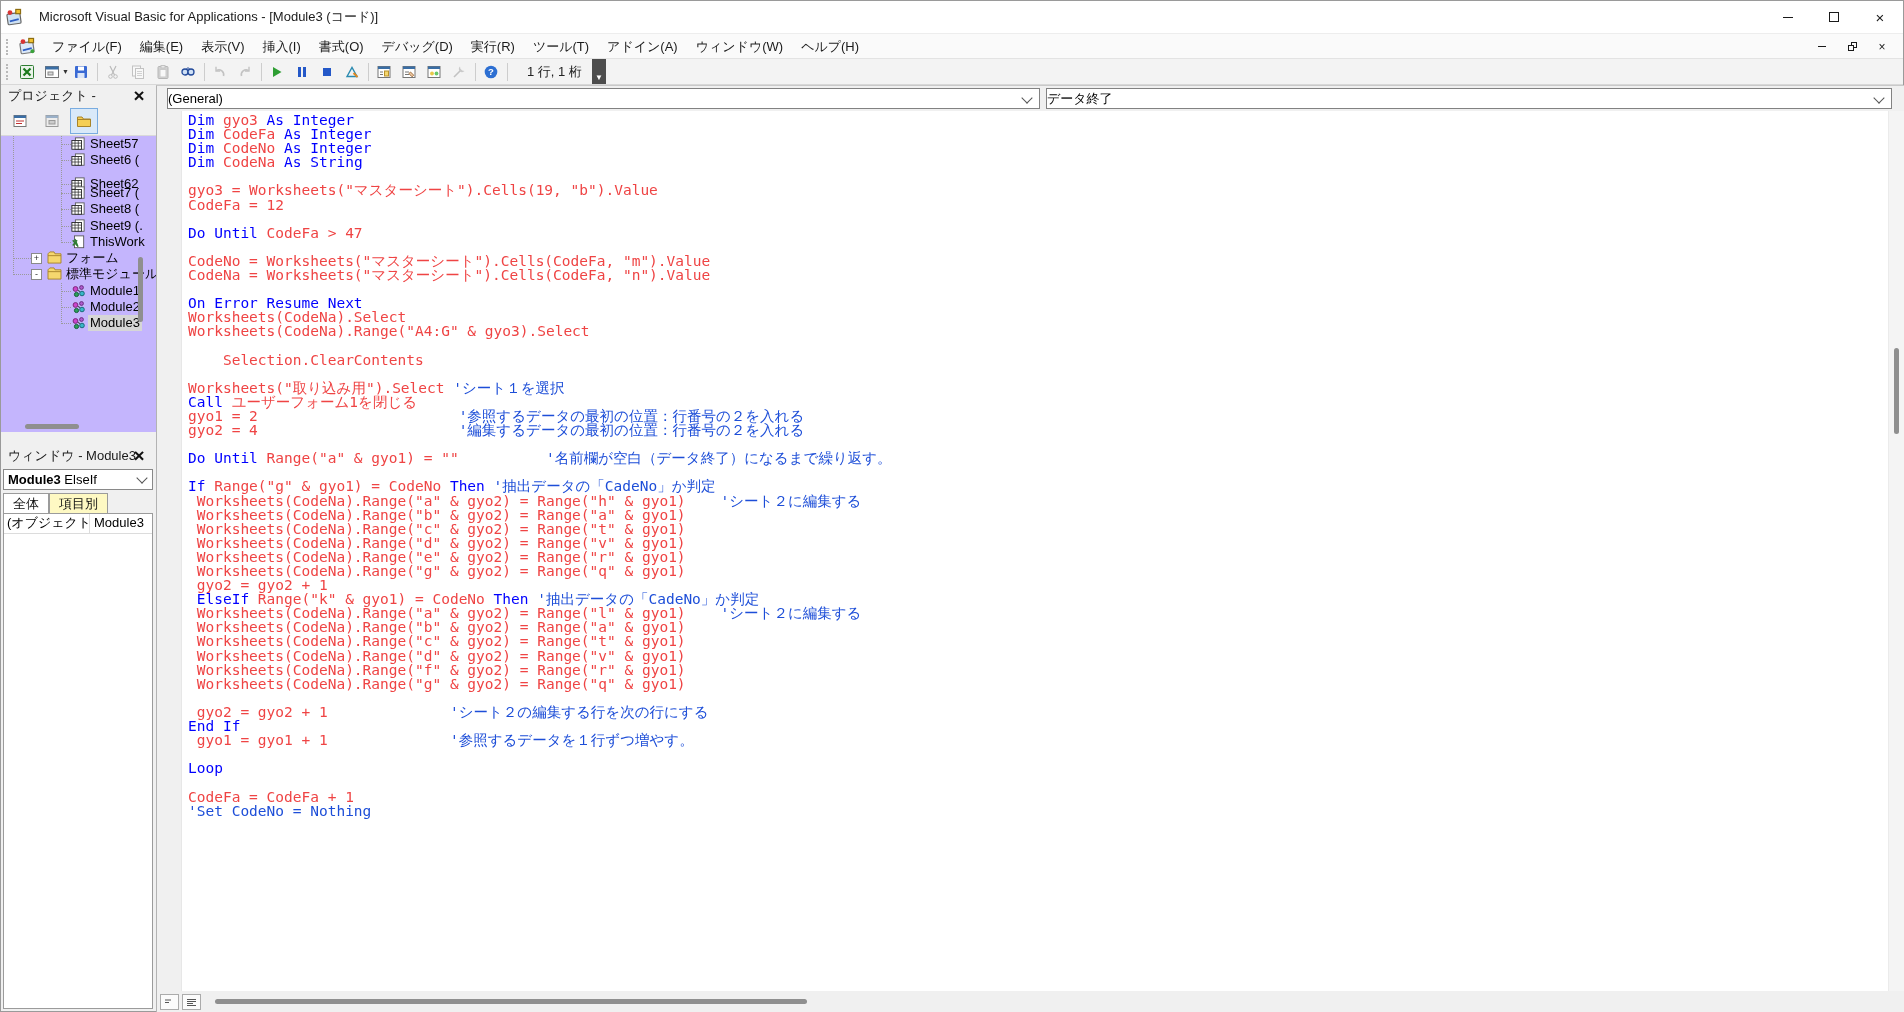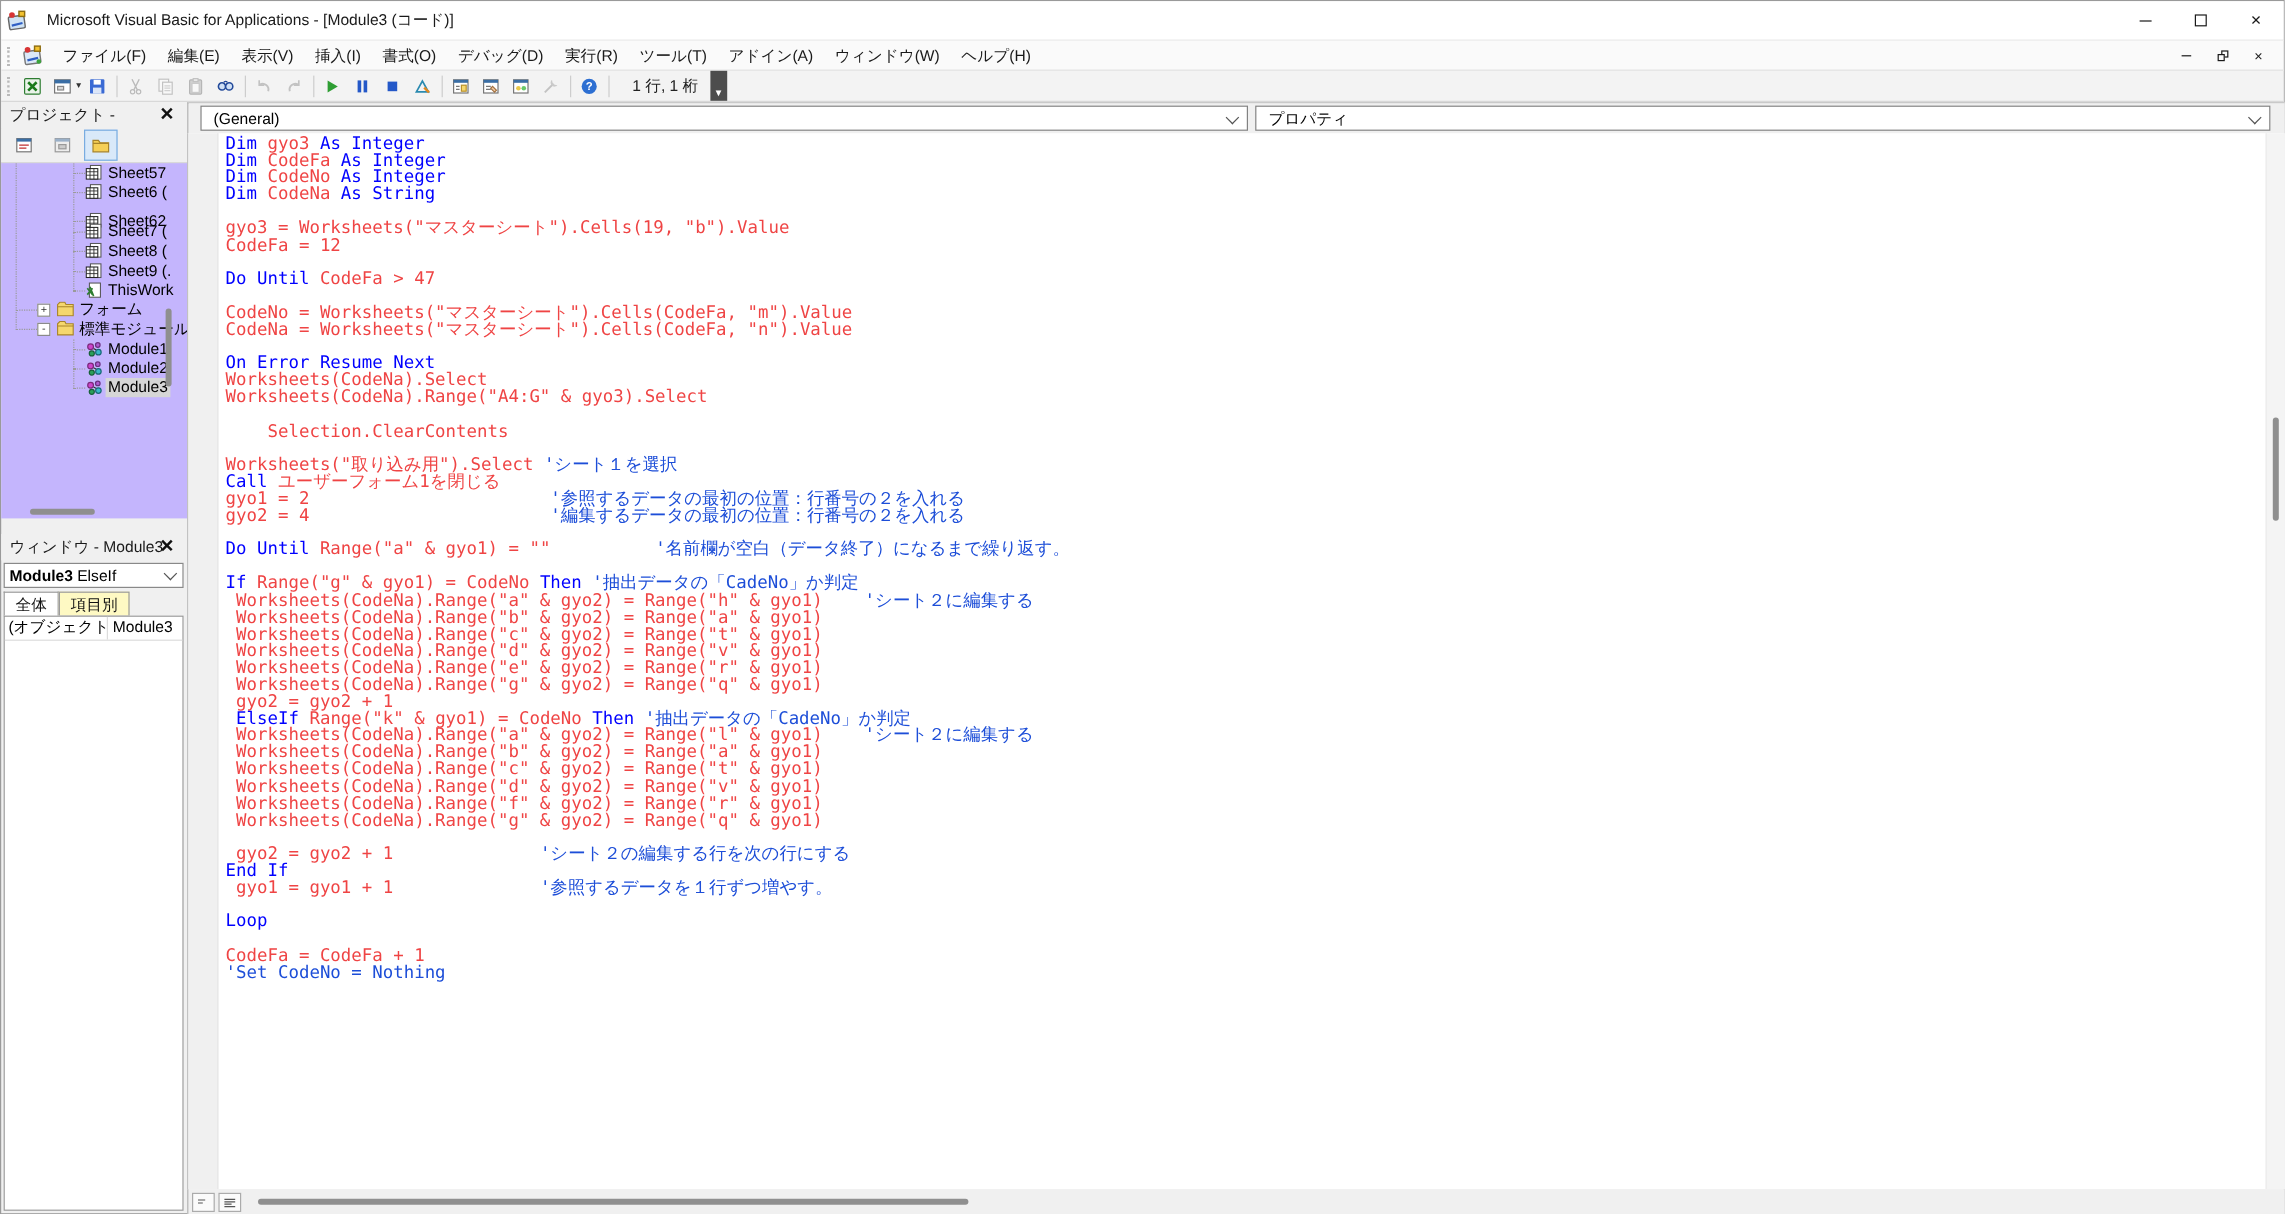--- a/index.html
+++ b/index.html
@@ -80,21 +80,21 @@
   .tab.active{background:#ffffff;border-bottom-color:#ffffff;}
   #props-grid{left:2px;top:512px;width:150px;height:496px;background:#fff;border:1px solid #9b9b9b;box-sizing:border-box;}
   .prop-row{display:flex;height:19px;border-bottom:1px solid #dcdcdc;font-size:13px;line-height:18px;}
   .prop-name{width:86px;border-right:1px solid #dcdcdc;padding-left:3px;overflow:hidden;white-space:nowrap;box-sizing:border-box;}
   .prop-value{flex:1;padding-left:4px;overflow:hidden;white-space:nowrap;}
 
   
   #combo-row{left:155px;top:84px;width:1749px;height:26px;background:#f0f0f0;border-left:1px solid #b3b3b3;
              border-top:1px solid #c9c9c9;box-sizing:border-box;}
   .combo{position:absolute;top:2px;height:21px;background:#fff;border:1px solid #828282;box-sizing:border-box;
-         font-size:13px;line-height:19px;padding-left:10px;color:#000;}
+         font-size:13px;line-height:19px;padding-left:0;color:#000;}
   #combo-general{left:10px;width:873px;}
   #combo-procedure{left:889px;width:846px;}
   .combo .chev{right:8px;top:5px;}
   #code-body{left:155px;top:110px;width:1749px;height:880px;background:#ffffff;border-left:1px solid #b3b3b3;box-sizing:border-box;}
   #code-margin{position:absolute;left:0;top:0;bottom:0;width:24px;background:#f0f0f0;border-right:1px solid #e7e7e7;}
   #code-lines{position:absolute;left:31px;top:2px;font-family:"DejaVu Sans Mono","Liberation Mono",monospace;
               font-size:14.5px;line-height:14.1px;white-space:pre;color:#000;}
   .tok-k{color:#0000ff;} .tok-c{color:#1d4ed8;} .tok-d{color:#ef4444;}
   #code-vscroll{position:absolute;right:0;top:0;bottom:0;width:16px;background:#f4f4f4;border-left:1px solid #ebebeb;}
   #code-vthumb{position:absolute;left:5px;width:5px;top:237px;height:86px;background:#8f8f8f;border-radius:3px;}
@@ -477,21 +477,21 @@
       <span class="prop-value">Module3</span>
     </div>
   </div>
 
   <div id="combo-row" class="abs">
     <div id="combo-general" class="combo">
       <span>(General)</span>
       <span class="chev"></span>
     </div>
     <div id="combo-procedure" class="combo">
-      <span>プロパティ</span>
+      <span>データ終了</span>
       <span class="chev"></span>
     </div>
   </div>
 
   <div id="code-body" class="abs">
     <div id="code-margin"></div>
     <div id="code-lines"><div class="code-line"><span class="tok-k">Dim</span><span class="tok-d"> gyo3 </span><span class="tok-k">As</span><span class="tok-d"> </span><span class="tok-k">Integer</span></div><div class="code-line"><span class="tok-k">Dim</span><span class="tok-d"> CodeFa </span><span class="tok-k">As</span><span class="tok-d"> </span><span class="tok-k">Integer</span></div><div class="code-line"><span class="tok-k">Dim</span><span class="tok-d"> CodeNo </span><span class="tok-k">As</span><span class="tok-d"> </span><span class="tok-k">Integer</span></div><div class="code-line"><span class="tok-k">Dim</span><span class="tok-d"> CodeNa </span><span class="tok-k">As</span><span class="tok-d"> </span><span class="tok-k">String</span></div><div class="code-line">&nbsp;</div><div class="code-line"><span class="tok-d">gyo3 = Worksheets("マスターシート").Cells(19, "b").Value</span></div><div class="code-line"><span class="tok-d">CodeFa = 12</span></div><div class="code-line">&nbsp;</div><div class="code-line"><span class="tok-k">Do Until</span><span class="tok-d"> CodeFa &gt; 47</span></div><div class="code-line">&nbsp;</div><div class="code-line"><span class="tok-d">CodeNo = Worksheets("マスターシート").Cells(CodeFa, "m").Value</span></div><div class="code-line"><span class="tok-d">CodeNa = Worksheets("マスターシート").Cells(CodeFa, "n").Value</span></div><div class="code-line">&nbsp;</div><div class="code-line"><span class="tok-k">On Error Resume Next</span></div><div class="code-line"><span class="tok-d">Worksheets(CodeNa).Select</span></div><div class="code-line"><span class="tok-d">Worksheets(CodeNa).Range("A4:G" &amp; gyo3).Select</span></div><div class="code-line">&nbsp;</div><div class="code-line"><span class="tok-d">    Selection.ClearContents</span></div><div class="code-line">&nbsp;</div><div class="code-line"><span class="tok-d">Worksheets("取り込み用").Select </span><span class="tok-c">'シート１を選択</span></div><div class="code-line"><span class="tok-k">Call</span><span class="tok-d"> ユーザーフォーム1を閉じる</span></div><div class="code-line"><span class="tok-d">gyo1 = 2</span><span class="tok-d">                       </span><span class="tok-c">'参照するデータの最初の位置：行番号の２を入れる</span></div><div class="code-line"><span class="tok-d">gyo2 = 4</span><span class="tok-d">                       </span><span class="tok-c">'編集するデータの最初の位置：行番号の２を入れる</span></div><div class="code-line">&nbsp;</div><div class="code-line"><span class="tok-k">Do Until</span><span class="tok-d"> Range("a" &amp; gyo1) = ""          </span><span class="tok-c">'名前欄が空白（データ終了）になるまで繰り返す。</span></div><div class="code-line">&nbsp;</div><div class="code-line"><span class="tok-k">If</span><span class="tok-d"> Range("g" &amp; gyo1) = CodeNo </span><span class="tok-k">Then</span><span class="tok-d"> </span><span class="tok-c">'抽出データの「CadeNo」か判定</span></div><div class="code-line"><span class="tok-d"> Worksheets(CodeNa).Range("a" &amp; gyo2) = Range("h" &amp; gyo1)    </span><span class="tok-c">'シート２に編集する</span></div><div class="code-line"><span class="tok-d"> Worksheets(CodeNa).Range("b" &amp; gyo2) = Range("a" &amp; gyo1)</span></div><div class="code-line"><span class="tok-d"> Worksheets(CodeNa).Range("c" &amp; gyo2) = Range("t" &amp; gyo1)</span></div><div class="code-line"><span class="tok-d"> Worksheets(CodeNa).Range("d" &amp; gyo2) = Range("v" &amp; gyo1)</span></div><div class="code-line"><span class="tok-d"> Worksheets(CodeNa).Range("e" &amp; gyo2) = Range("r" &amp; gyo1)</span></div><div class="code-line"><span class="tok-d"> Worksheets(CodeNa).Range("g" &amp; gyo2) = Range("q" &amp; gyo1)</span></div><div class="code-line"><span class="tok-d"> gyo2 = gyo2 + 1</span></div><div class="code-line"><span class="tok-d"> </span><span class="tok-k">ElseIf</span><span class="tok-d"> Range("k" &amp; gyo1) = CodeNo </span><span class="tok-k">Then</span><span class="tok-d"> </span><span class="tok-c">'抽出データの「CadeNo」か判定</span></div><div class="code-line"><span class="tok-d"> Worksheets(CodeNa).Range("a" &amp; gyo2) = Range("l" &amp; gyo1)    </span><span class="tok-c">'シート２に編集する</span></div><div class="code-line"><span class="tok-d"> Worksheets(CodeNa).Range("b" &amp; gyo2) = Range("a" &amp; gyo1)</span></div><div class="code-line"><span class="tok-d"> Worksheets(CodeNa).Range("c" &amp; gyo2) = Range("t" &amp; gyo1)</span></div><div class="code-line"><span class="tok-d"> Worksheets(CodeNa).Range("d" &amp; gyo2) = Range("v" &amp; gyo1)</span></div><div class="code-line"><span class="tok-d"> Worksheets(CodeNa).Range("f" &amp; gyo2) = Range("r" &amp; gyo1)</span></div><div class="code-line"><span class="tok-d"> Worksheets(CodeNa).Range("g" &amp; gyo2) = Range("q" &amp; gyo1)</span></div><div class="code-line">&nbsp;</div><div class="code-line"><span class="tok-d"> gyo2 = gyo2 + 1              </span><span class="tok-c">'シート２の編集する行を次の行にする</span></div><div class="code-line"><span class="tok-k">End If</span></div><div class="code-line"><span class="tok-d"> gyo1 = gyo1 + 1              </span><span class="tok-c">'参照するデータを１行ずつ増やす。</span></div><div class="code-line">&nbsp;</div><div class="code-line"><span class="tok-k">Loop</span></div><div class="code-line">&nbsp;</div><div class="code-line"><span class="tok-d">CodeFa = CodeFa + 1</span></div><div class="code-line"><span class="tok-c">'Set CodeNo = Nothing</span></div></div>
     <div id="code-vscroll">
       <div id="code-vthumb"></div>
     </div>

